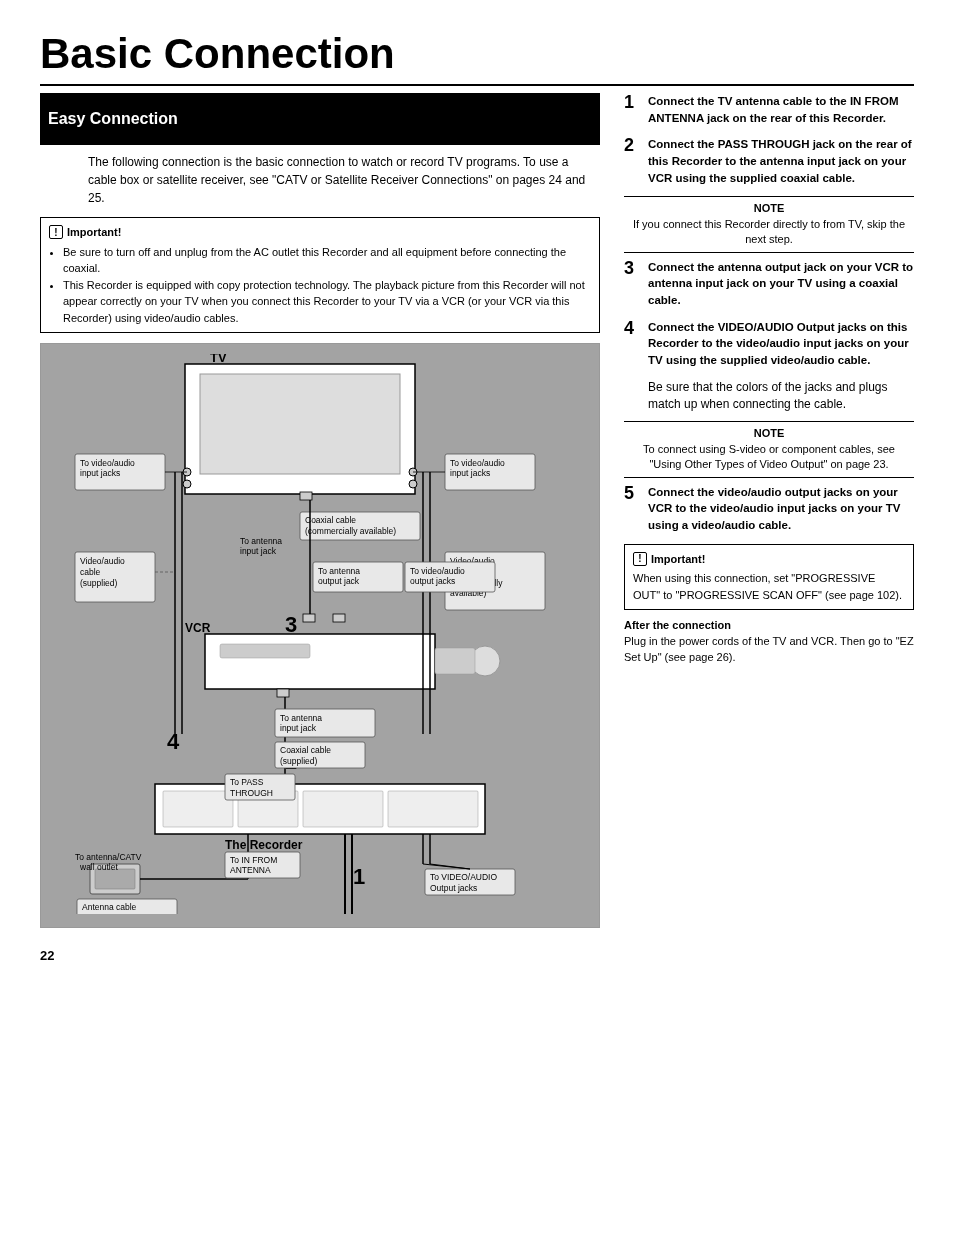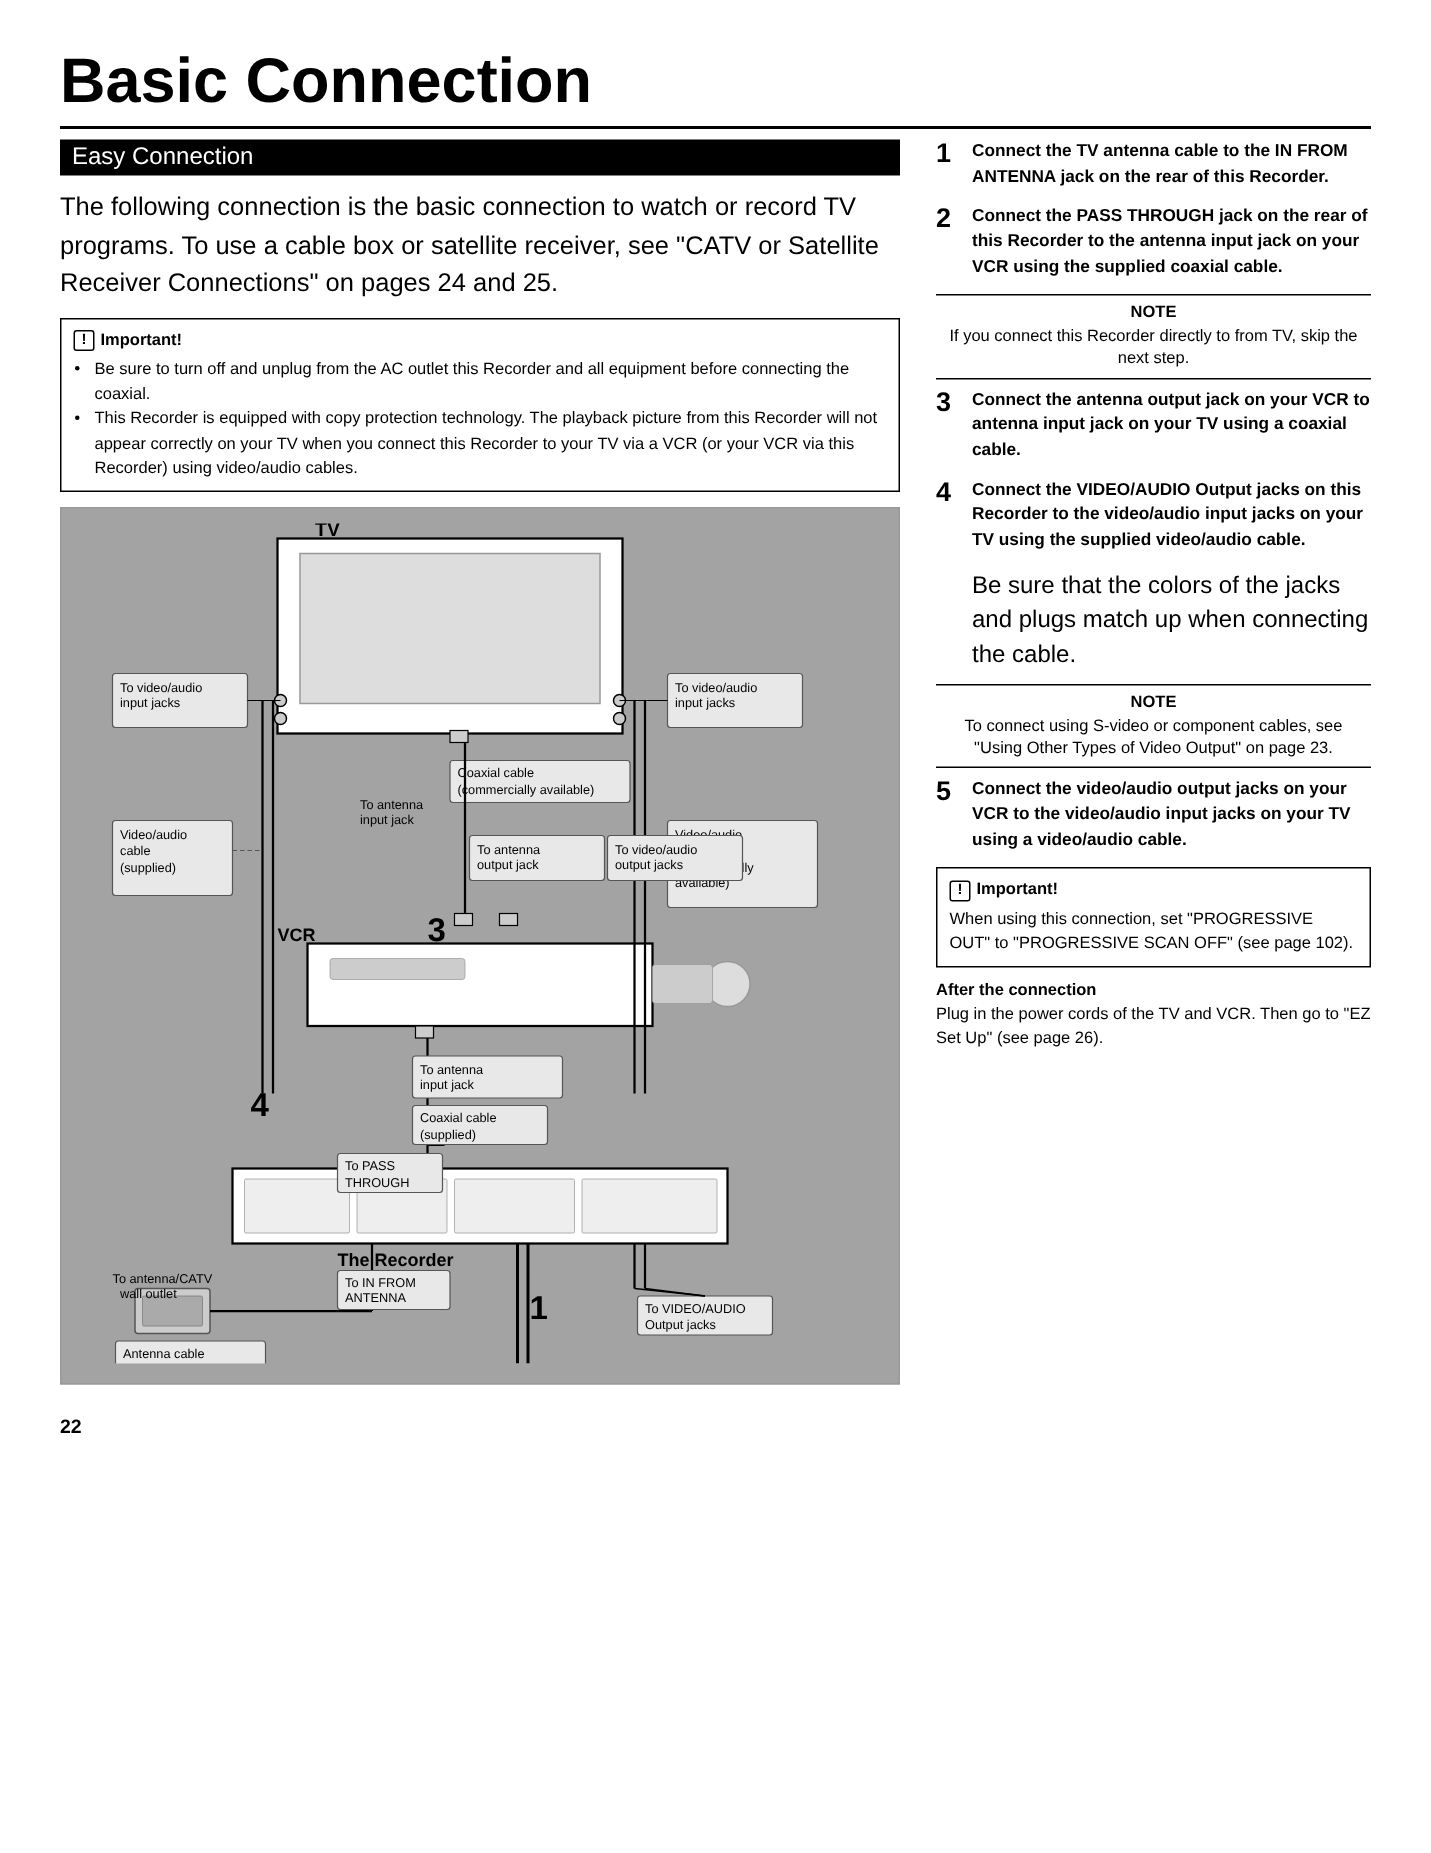--- a/index.html
+++ b/index.html
@@ -28,28 +28,29 @@
       max-width: 560px;
     }
     .right-col {
       flex: 1;
       min-width: 0;
     }
     .easy-connection-header {
       background: #000;
       color: #fff;
       font-size: 16px;
-      font-weight: normal;
-      padding: 3px 8px;
+      font-weight: bold;
+      padding: 17px 8px;
       margin-bottom: 8px;
     }
     .intro-text {
-      font-size: 17px;
+      font-size: 12px;
       line-height: 1.5;
       margin-bottom: 10px;
+      margin-left: 48px;
     }
     .important-box {
       border: 1px solid #000;
       padding: 6px 8px;
       margin-bottom: 10px;
       font-size: 11px;
       line-height: 1.5;
     }
     .important-title {
       font-weight: bold;
@@ -307,21 +308,21 @@
       <div class="step-num">3</div>
       <div class="step-text"><strong>Connect the antenna output jack on your VCR to antenna input jack on your TV using a coaxial cable.</strong></div>
     </div>
 
     <div class="step">
       <div class="step-num">4</div>
       <div class="step-text">
         <strong>Connect the VIDEO/AUDIO Output jacks on this Recorder to the video/audio input jacks on your TV using the supplied video/audio cable.</strong>
       </div>
     </div>
-    <p style="font-size:16px; line-height:1.45; margin-bottom:8px; margin-left:24px;">Be sure that the colors of the jacks and plugs match up when connecting the cable.</p>
+    <p style="font-size:12px; line-height:1.45; margin-bottom:8px; margin-left:24px;">Be sure that the colors of the jacks and plugs match up when connecting the cable.</p>
 
     <div class="note-box">
       <div class="note-title">NOTE</div>
       <div>To connect using S-video or component cables, see "Using Other Types of Video Output" on page 23.</div>
     </div>
 
     <div class="step">
       <div class="step-num">5</div>
       <div class="step-text"><strong>Connect the video/audio output jacks on your VCR to the video/audio input jacks on your TV using a video/audio cable.</strong></div>
     </div>

